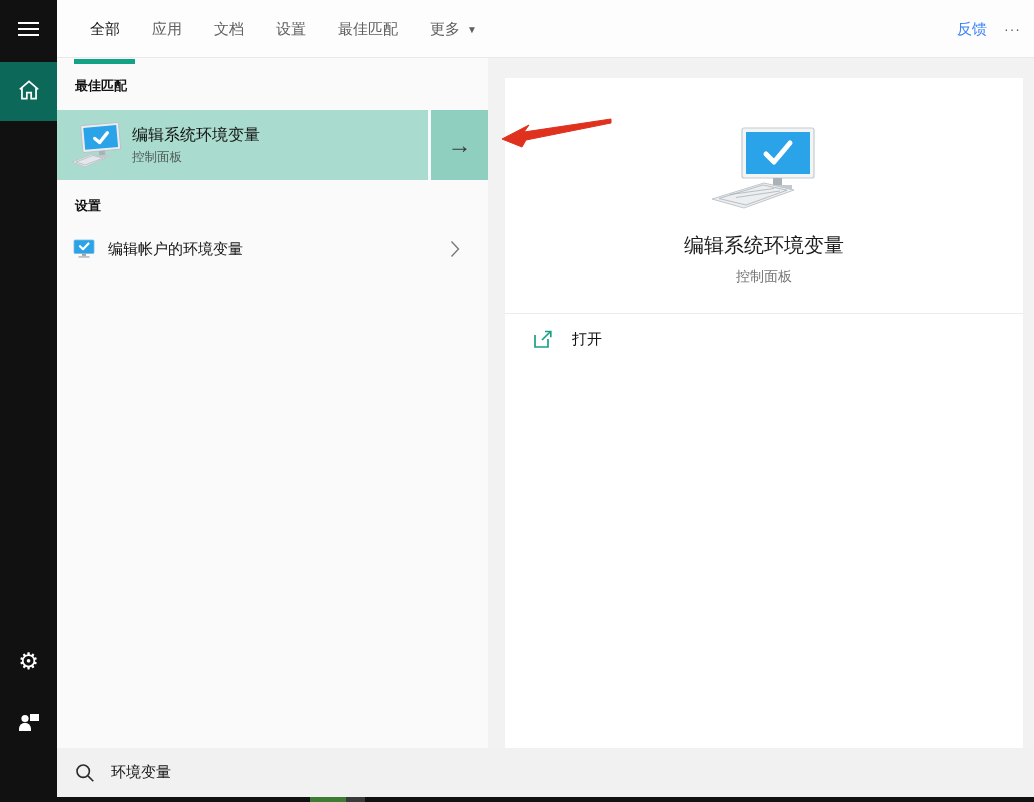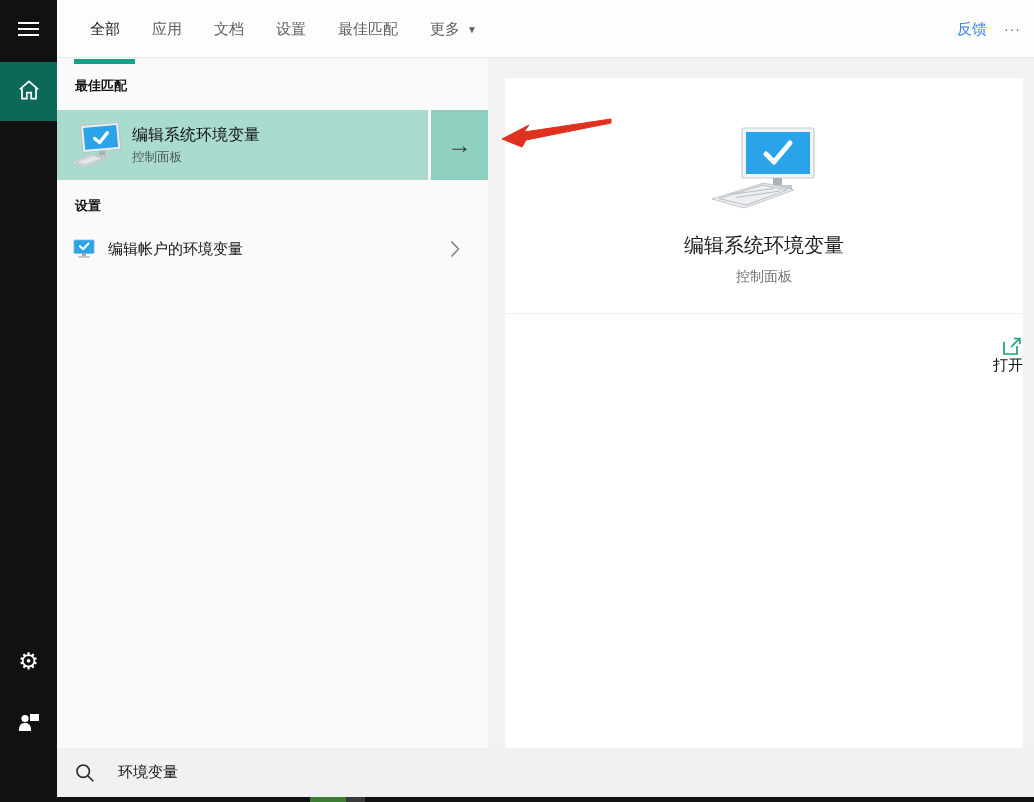--- a/index.html
+++ b/index.html
@@ -48,28 +48,28 @@
 
   
   .gap-col { position: absolute; left: 488px; top: 58px; width: 17px; height: 690px; background: #f2f2f2; }
   .right-zone { position: absolute; left: 505px; top: 58px; width: 529px; height: 690px; background: #f2f2f2; }
   .detail-card { position: absolute; left: 0; top: 20px; width: 518px; height: 670px; background: #ffffff; }
   .detail-head { position: absolute; left: 0; top: 0; width: 518px; text-align: center; }
   .big-icon { margin: 48px auto 0 auto; width: 112px; height: 84px; }
   .detail-title { margin-top: 22px; font-size: 20px; color: #1c1c1c; }
   .detail-sub { margin-top: 9px; font-size: 14px; color: #757575; }
   .detail-divider { position: absolute; left: 0; top: 235px; width: 518px; height: 1px; background: #ececec; }
-  .open-row { position: absolute; left: 0; top: 258px; width: 518px; height: 42px; display: flex; align-items: flex-end; cursor: pointer; flex-direction: column; }
+  .open-row { position: absolute; left: 0; top: 240px; width: 518px; height: 42px; display: flex; align-items: center; cursor: pointer; }
   .open-row .open-icon { margin-left: 28px; width: 21px; height: 20px; }
   .open-row .open-label { margin-left: 18px; font-size: 15px; color: #111; }
 
   
   .search-bar { position: absolute; left: 57px; top: 748px; width: 977px; height: 49px; background: #f1f1f1; display: flex; align-items: center; z-index: 3; }
   .search-icon-wrap { margin-left: 18px; width: 20px; height: 20px; }
-  .search-input { margin-left: 23px; border: none; outline: none; background: transparent; font-size: 15px; color: #111; width: 800px; font-family: "Liberation Sans", sans-serif; }
+  .search-input { margin-left: 16px; border: none; outline: none; background: transparent; font-size: 15px; color: #111; width: 800px; font-family: "Liberation Sans", sans-serif; }
 
   
   .taskbar-strip { position: absolute; left: 0; top: 797px; width: 1034px; height: 5px; background: #111; z-index: 5; }
   .tb-green { position: absolute; left: 310px; top: 0; width: 36px; height: 5px; background: #3e7b33; }
   .tb-gray { position: absolute; left: 346px; top: 0; width: 19px; height: 5px; background: #3a3a3a; }
 
   
   .annotation { position: absolute; left: 0; top: 0; width: 1034px; height: 802px; pointer-events: none; z-index: 6; }
 </style>
 </head>

